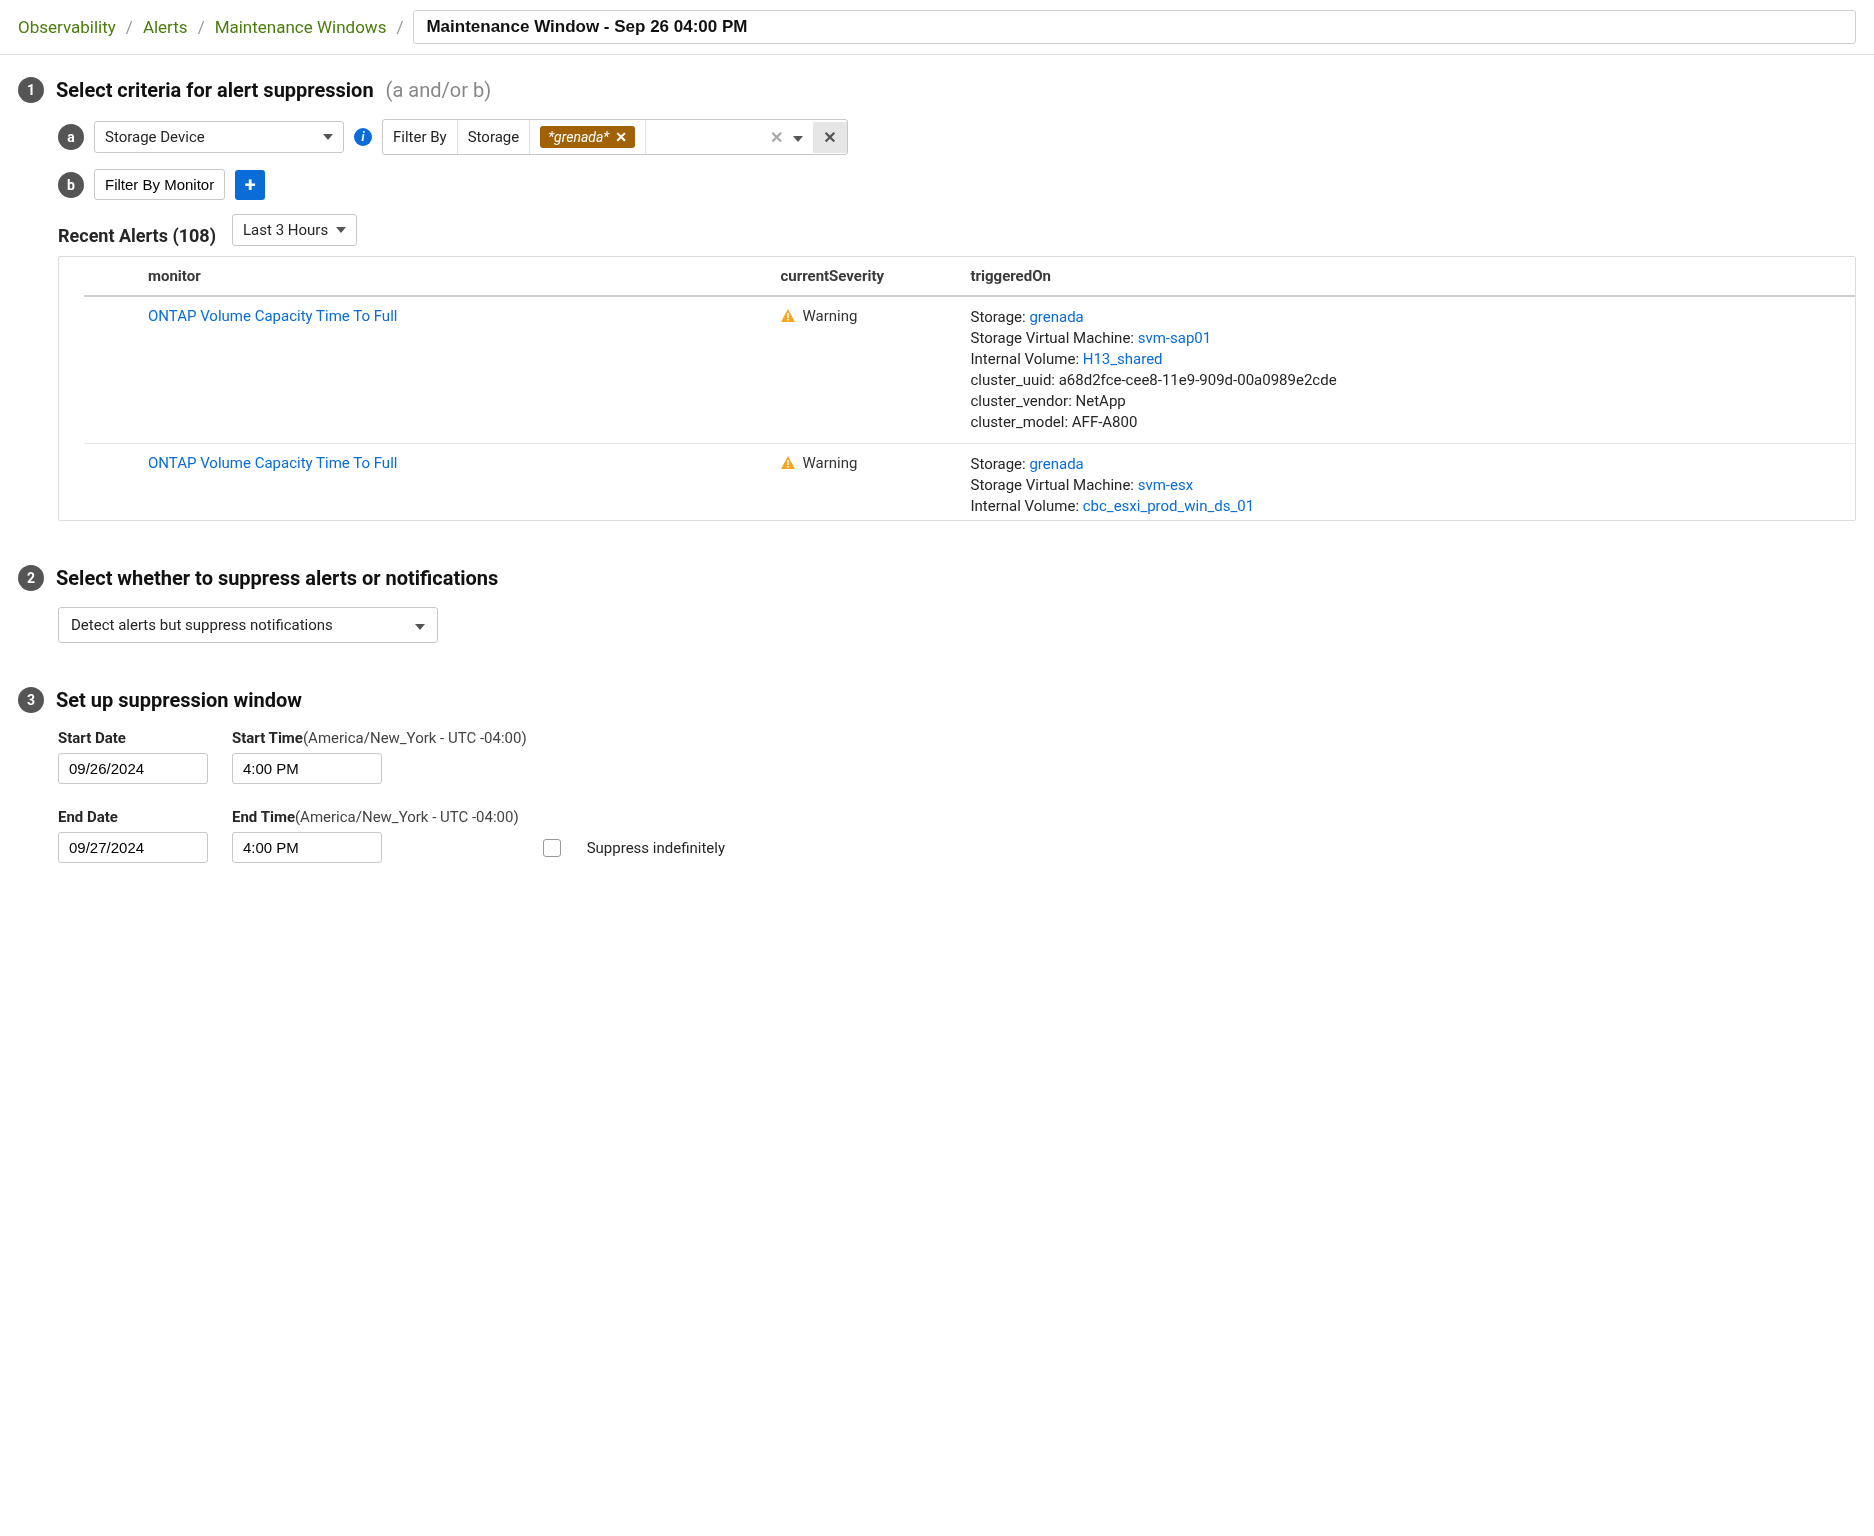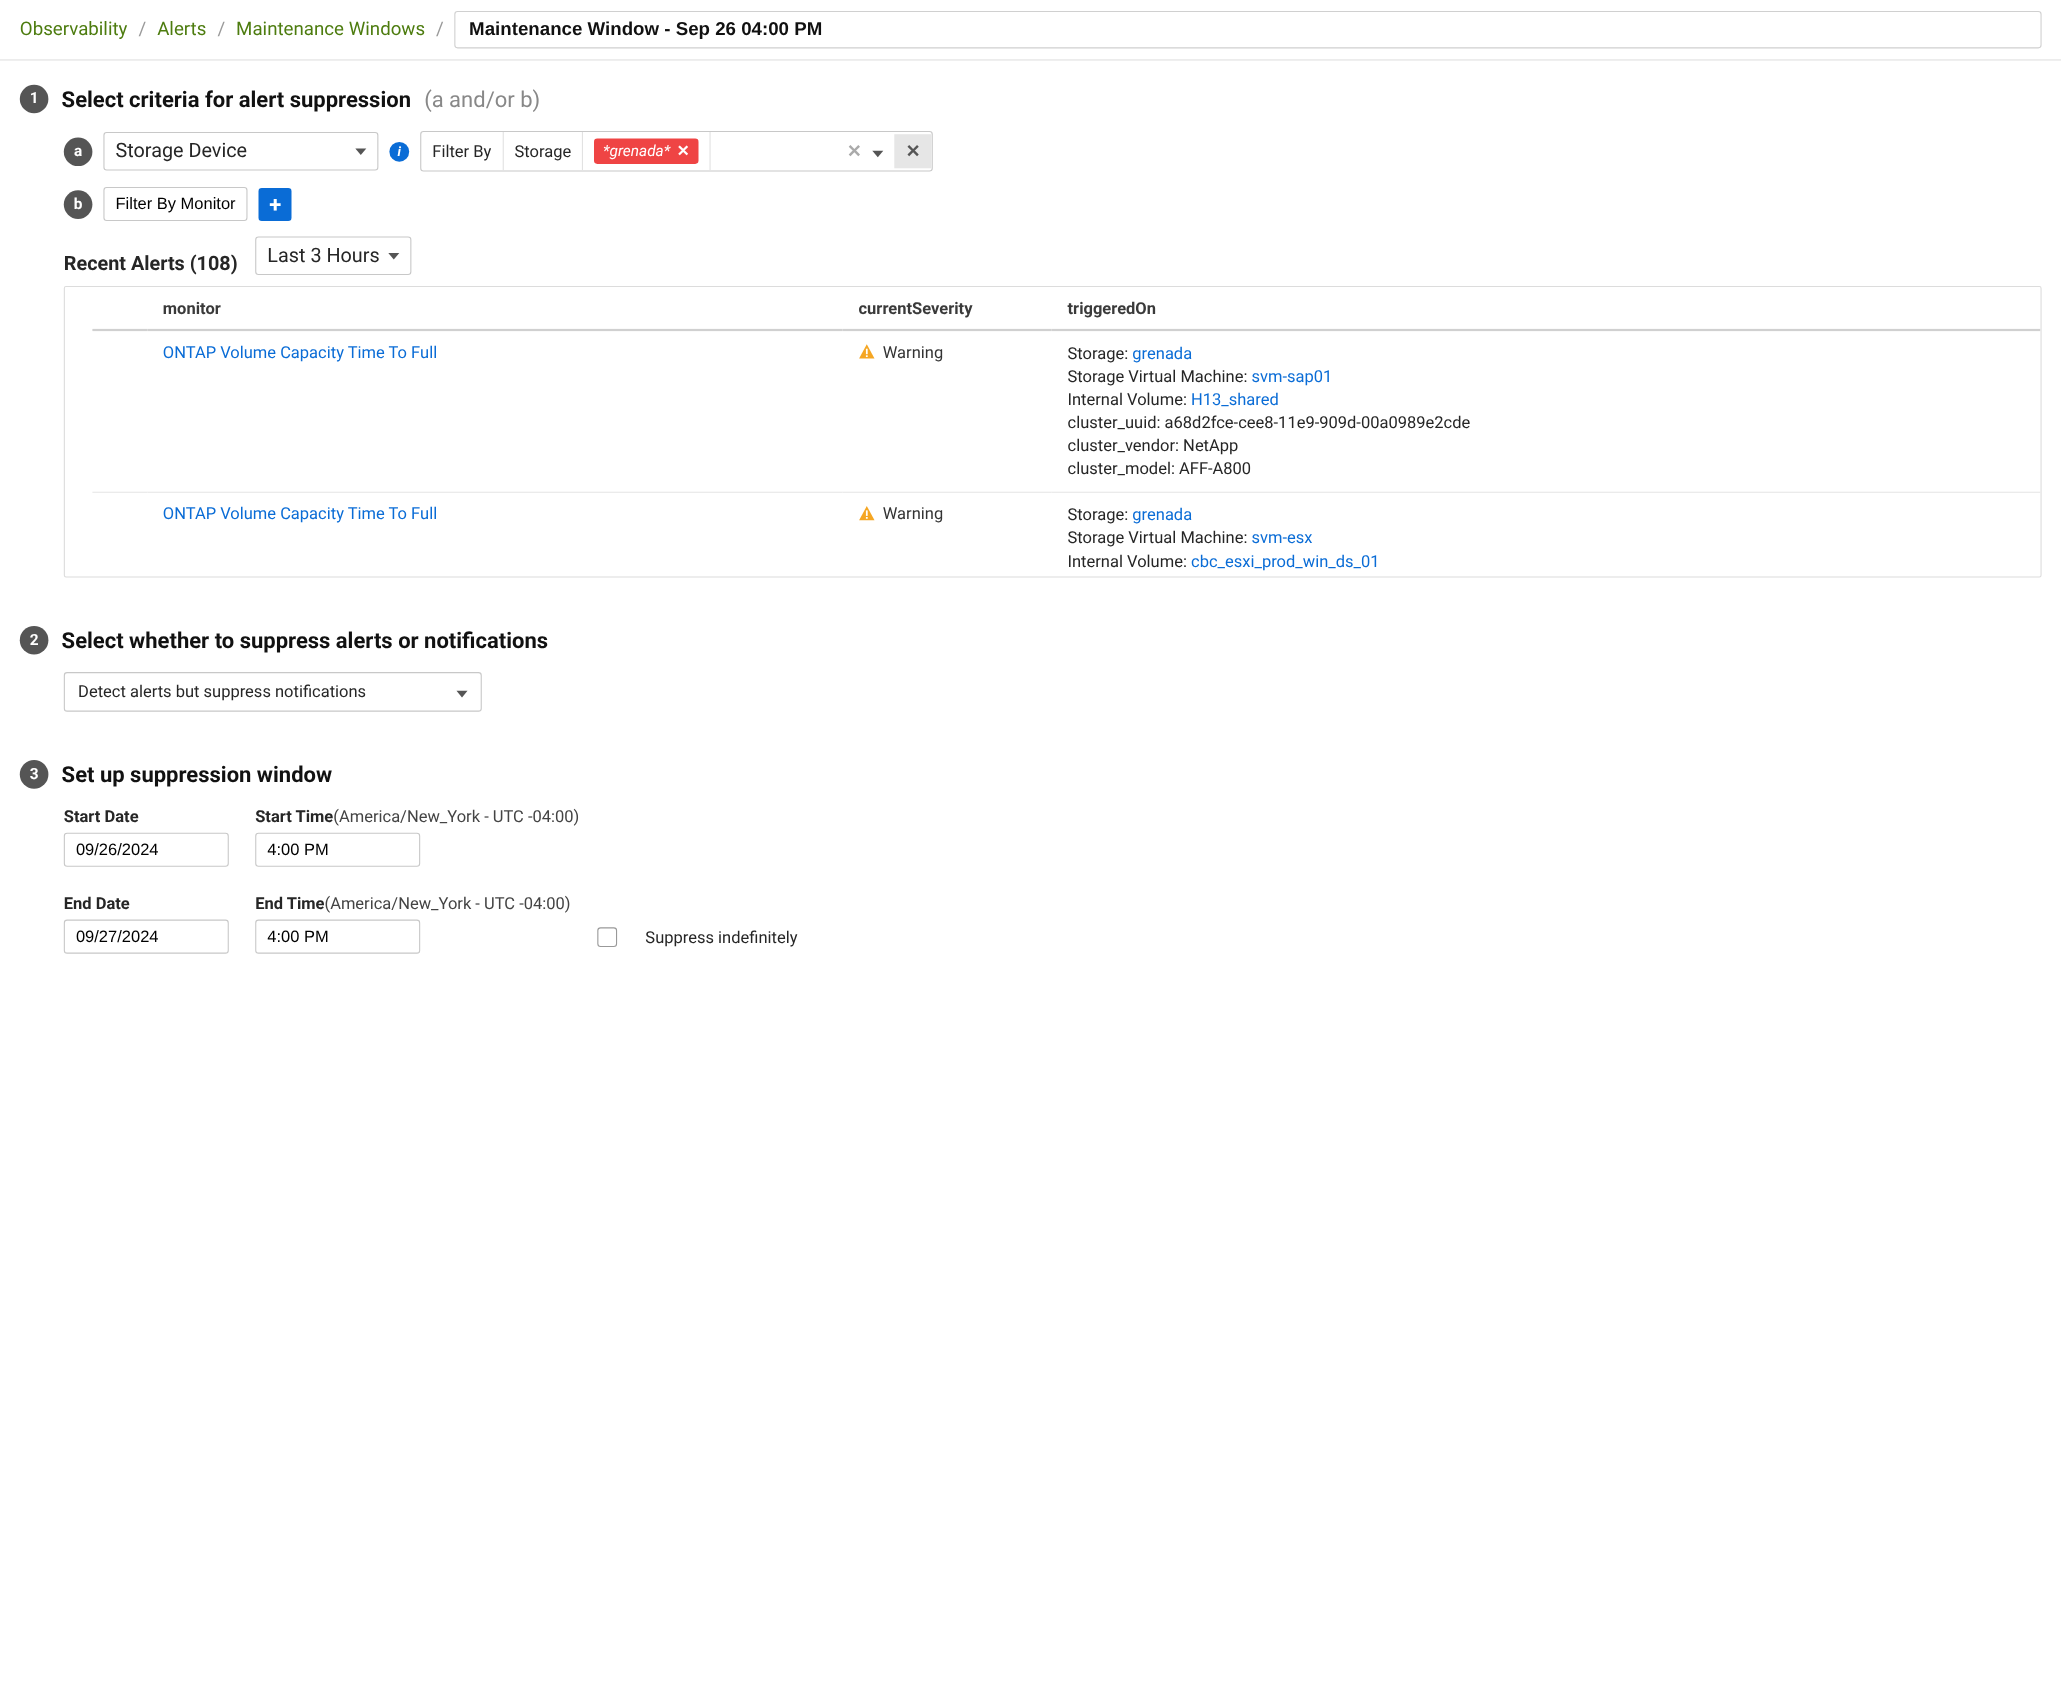--- a/index.html
+++ b/index.html
@@ -44,21 +44,21 @@
   .step-title { font-size: 20px; font-weight: 700; color: #111; }
   .step-sub { font-size: 20px; font-weight: 400; color: #888; }
   .row-a, .row-b { display: flex; align-items: center; gap: 10px; margin-left: 40px; margin-bottom: 14px; flex-wrap: wrap;}
   .select-box {
     border: 1px solid #c8c8c8;
     border-radius: 3px;
     padding: 6px 28px 6px 10px;
     position: relative;
     background: #fff;
     cursor: pointer;
-    font-size: 18px;
+    font-size: 15px;
   }
   .select-box::after {
     content: "";
     position: absolute; right: 10px; top: 50%;
     transform: translateY(-50%);
     border-left: 5px solid transparent;
     border-right: 5px solid transparent;
     border-top: 6px solid #555;
   }
   .info-icon {
@@ -77,21 +77,21 @@
     overflow: hidden;
     text-align: center;
   }
   .filter-container .seg {
     padding: 6px 10px;
     border-right: 1px solid #e2e2e2;
     display: flex; align-items: center;
   }
   .filter-container .seg:last-child { border-right: none; }
   .chip {
-    background: #ef4444;
+    background: #a16207;
     color: #fff;
     padding: 3px 8px;
     border-radius: 3px;
     display: flex; align-items: center; gap: 6px;
     font-size: 14px;
     font-style: italic;
   }
   .chip-close { font-style: normal; font-weight: 700; cursor: pointer; }
   .filter-tail { gap: 6px; }
   .tail-x { color: #aaa; font-weight: 700; font-size: 16px; cursor: pointer; padding: 0 4px;}

